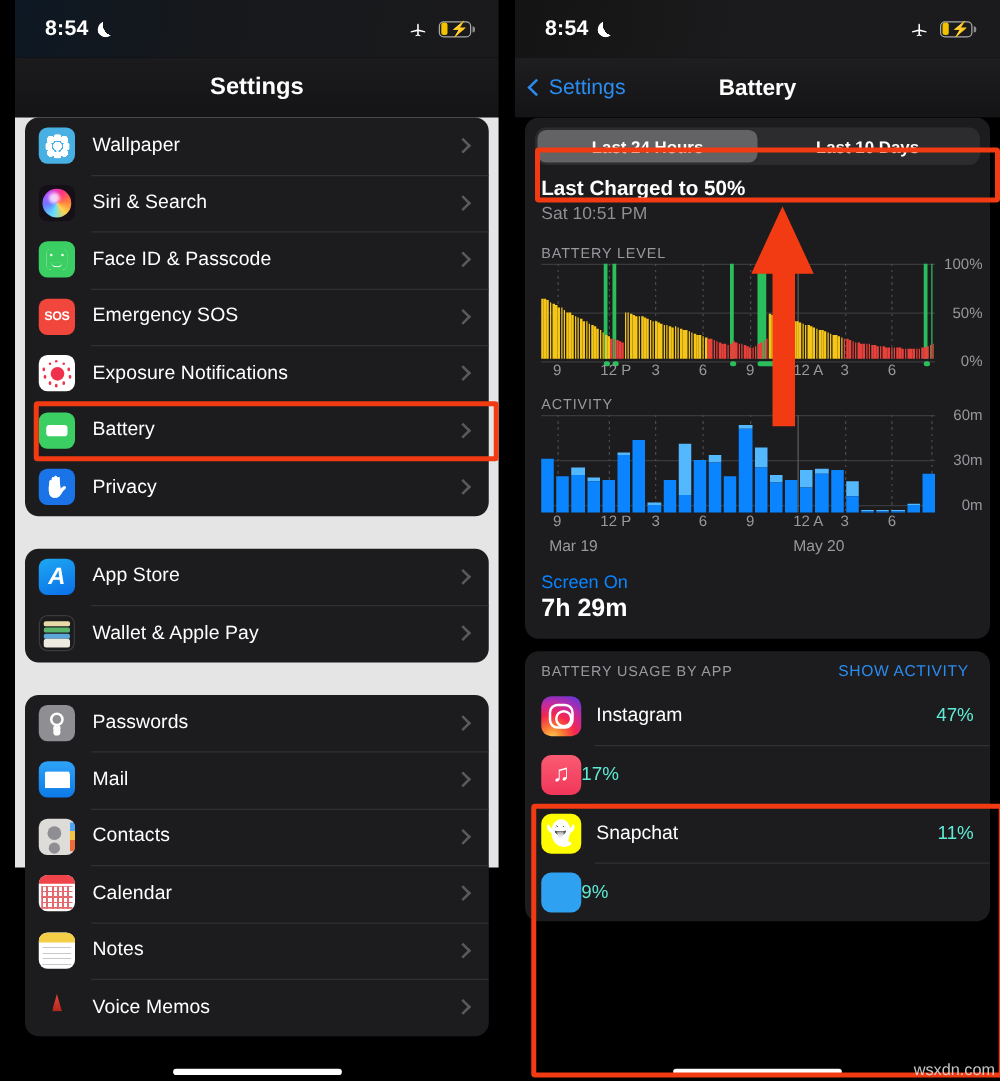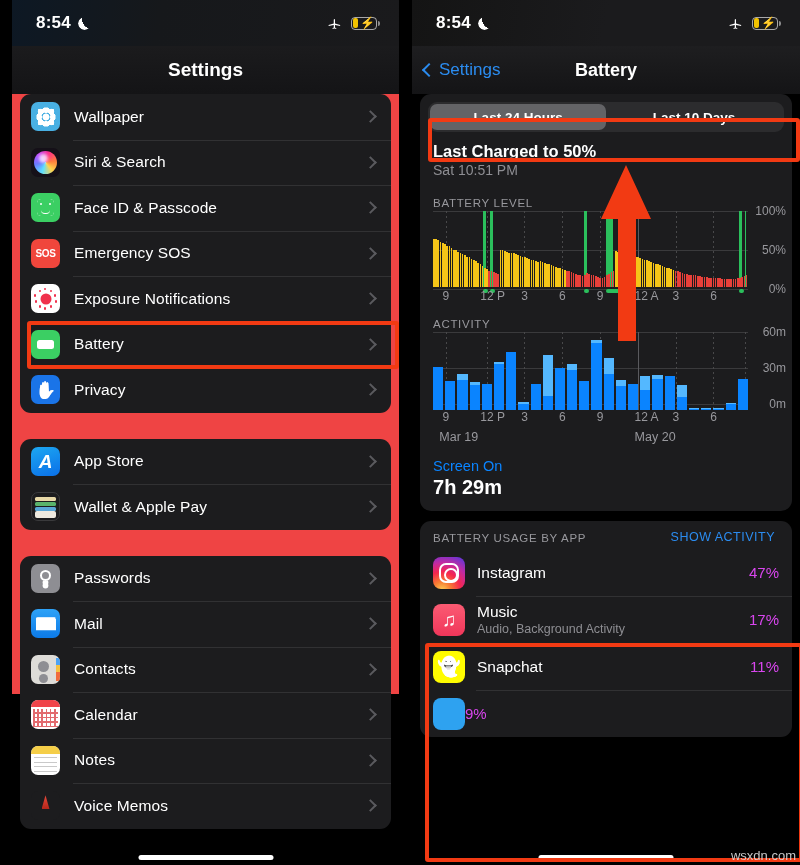--- a/index.html
+++ b/index.html
@@ -32,21 +32,21 @@
   .batt-ic .shell { position:absolute; inset:0; border:1.6px solid rgba(255,255,255,.62); border-radius:4px; }
   .batt-ic .tip { position:absolute; right:-3.3px; top:4px; width:2px; height:5px; background:rgba(255,255,255,.5); border-radius:0 2px 2px 0; }
   .batt-ic .fill { position:absolute; left:1.8px; top:1.8px; bottom:1.8px; width:5px; background:#f2c200; border-radius:2px; }
   .batt-ic .bolt { position:absolute; left:9px; top:0px; font-size:12px; color:#fff; line-height:13px; font-weight:700; }
 
   
   .nav-left { height:48px; display:flex; align-items:center; justify-content:center;
               background:linear-gradient(180deg,#1b1b1d,#141416); }
   .nav-left .title { color:#fff; font-size:19px; font-weight:700; }
 
-  .list-scroll { position:relative; height:600px; background:#ef4444; padding-top:0; }
+  .list-scroll { position:relative; height:600px; background:#e5e5e5; padding-top:0; }
   .group { background:#1c1c1e; border-radius:11px; margin:0 8px 26px 8px; overflow:hidden; }
   .row { display:flex; align-items:center; height:45.5px; padding-left:11px; position:relative; }
   .row + .row::before { content:""; position:absolute; left:53px; right:0; top:0; height:1px; background:#313133; }
   .icon { width:29px; height:29px; border-radius:7px; flex:0 0 29px; position:relative; overflow:hidden; }
   .row-label { color:#fff; font-size:15.5px; margin-left:14px; flex:1; letter-spacing:.1px; }
   .chev { width:9px; height:9px; border-right:2px solid #5a5a5e; border-top:2px solid #5a5a5e;
           transform:rotate(45deg); margin-right:16px; }
 
   
   .ic-wallpaper { background:#49b0e3; }
@@ -184,21 +184,21 @@
 
   .usage-head { display:flex; align-items:flex-end; justify-content:space-between; padding:9px 17px 5px 13px; }
   .usage-head .ut { color:#98989d; font-size:11.5px; letter-spacing:.7px; }
   .usage-head .ua { color:#2b8cf0; font-size:12.5px; letter-spacing:.5px; }
   .approw { display:flex; align-items:center; height:47px; padding:0 13px; position:relative; }
   .approw + .approw::before { content:""; position:absolute; left:56px; right:0; top:0; height:1px; background:#313133; }
   .appicon { width:32px; height:32px; border-radius:8px; flex:0 0 32px; position:relative; overflow:hidden; }
   .appmeta { margin-left:12px; flex:1; }
   .appname { color:#fff; font-size:15.5px; }
   .appsub { color:#8e8e93; font-size:12.5px; margin-top:1px; }
-  .apppct { color:#d946ef; font-size:15px; }
+  .apppct { color:#5eead4; font-size:15px; }
 
   .ic-instagram { background:
       radial-gradient(circle at 28% 105%, #fdd056 0%, #f87c32 22%, #f5264f 46%, #c42aa0 68%, #6a35d4 92%); }
   .ic-instagram::after { content:""; position:absolute; left:6px; top:6px; right:6px; bottom:6px;
       border:2.2px solid #fff; border-radius:7px; }
   .ic-instagram::before { content:""; position:absolute; left:11px; top:11px; width:10px; height:10px;
       border:2.2px solid #fff; border-radius:50%; z-index:2; }
   .ic-music { background:linear-gradient(180deg,#fb5b73,#f0365a); display:flex; align-items:center; justify-content:center; }
   .ic-music::after { content:"♫"; color:#fff; font-size:19px; line-height:1; }
   .ic-snapchat { background:#fffc00; display:flex; align-items:center; justify-content:center; }
@@ -766,24 +766,20 @@
         <div class="approw">
           <span class="appicon ic-instagram"></span>
           <span class="appmeta">
             <span class="appname" style="display:block">Instagram</span>
           </span>
           <span class="apppct">47%</span>
         </div>
 
         <div class="approw">
           <span class="appicon ic-music"></span>
-          <span class="appmeta">
-            <span class="appname" style="display:block">Music</span>
-            <span class="appsub" style="display:block">Audio, Background Activity</span>
-          </span>
           <span class="apppct">17%</span>
         </div>
 
         <div class="approw">
           <span class="appicon ic-snapchat"></span>
           <span class="appmeta">
             <span class="appname" style="display:block">Snapchat</span>
           </span>
           <span class="apppct">11%</span>
         </div>

